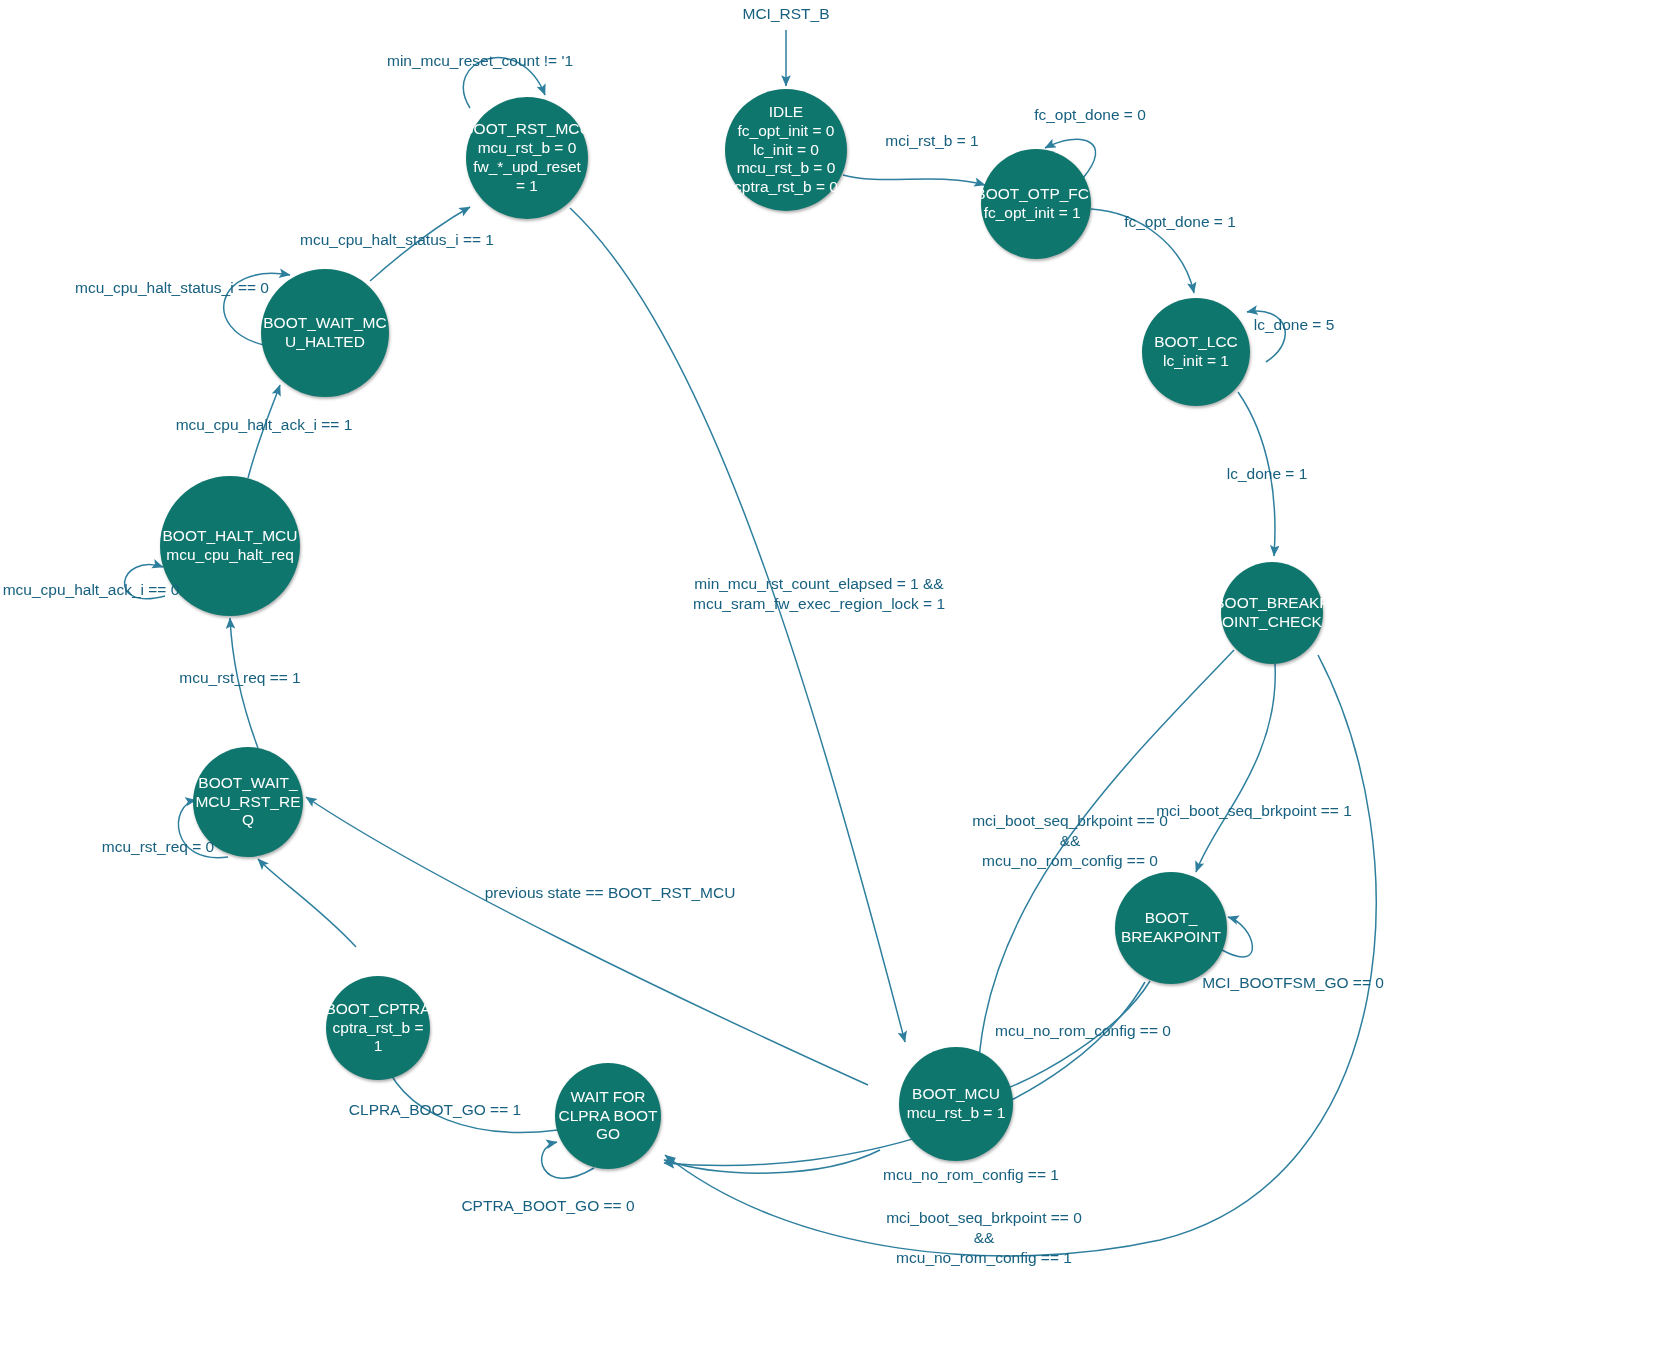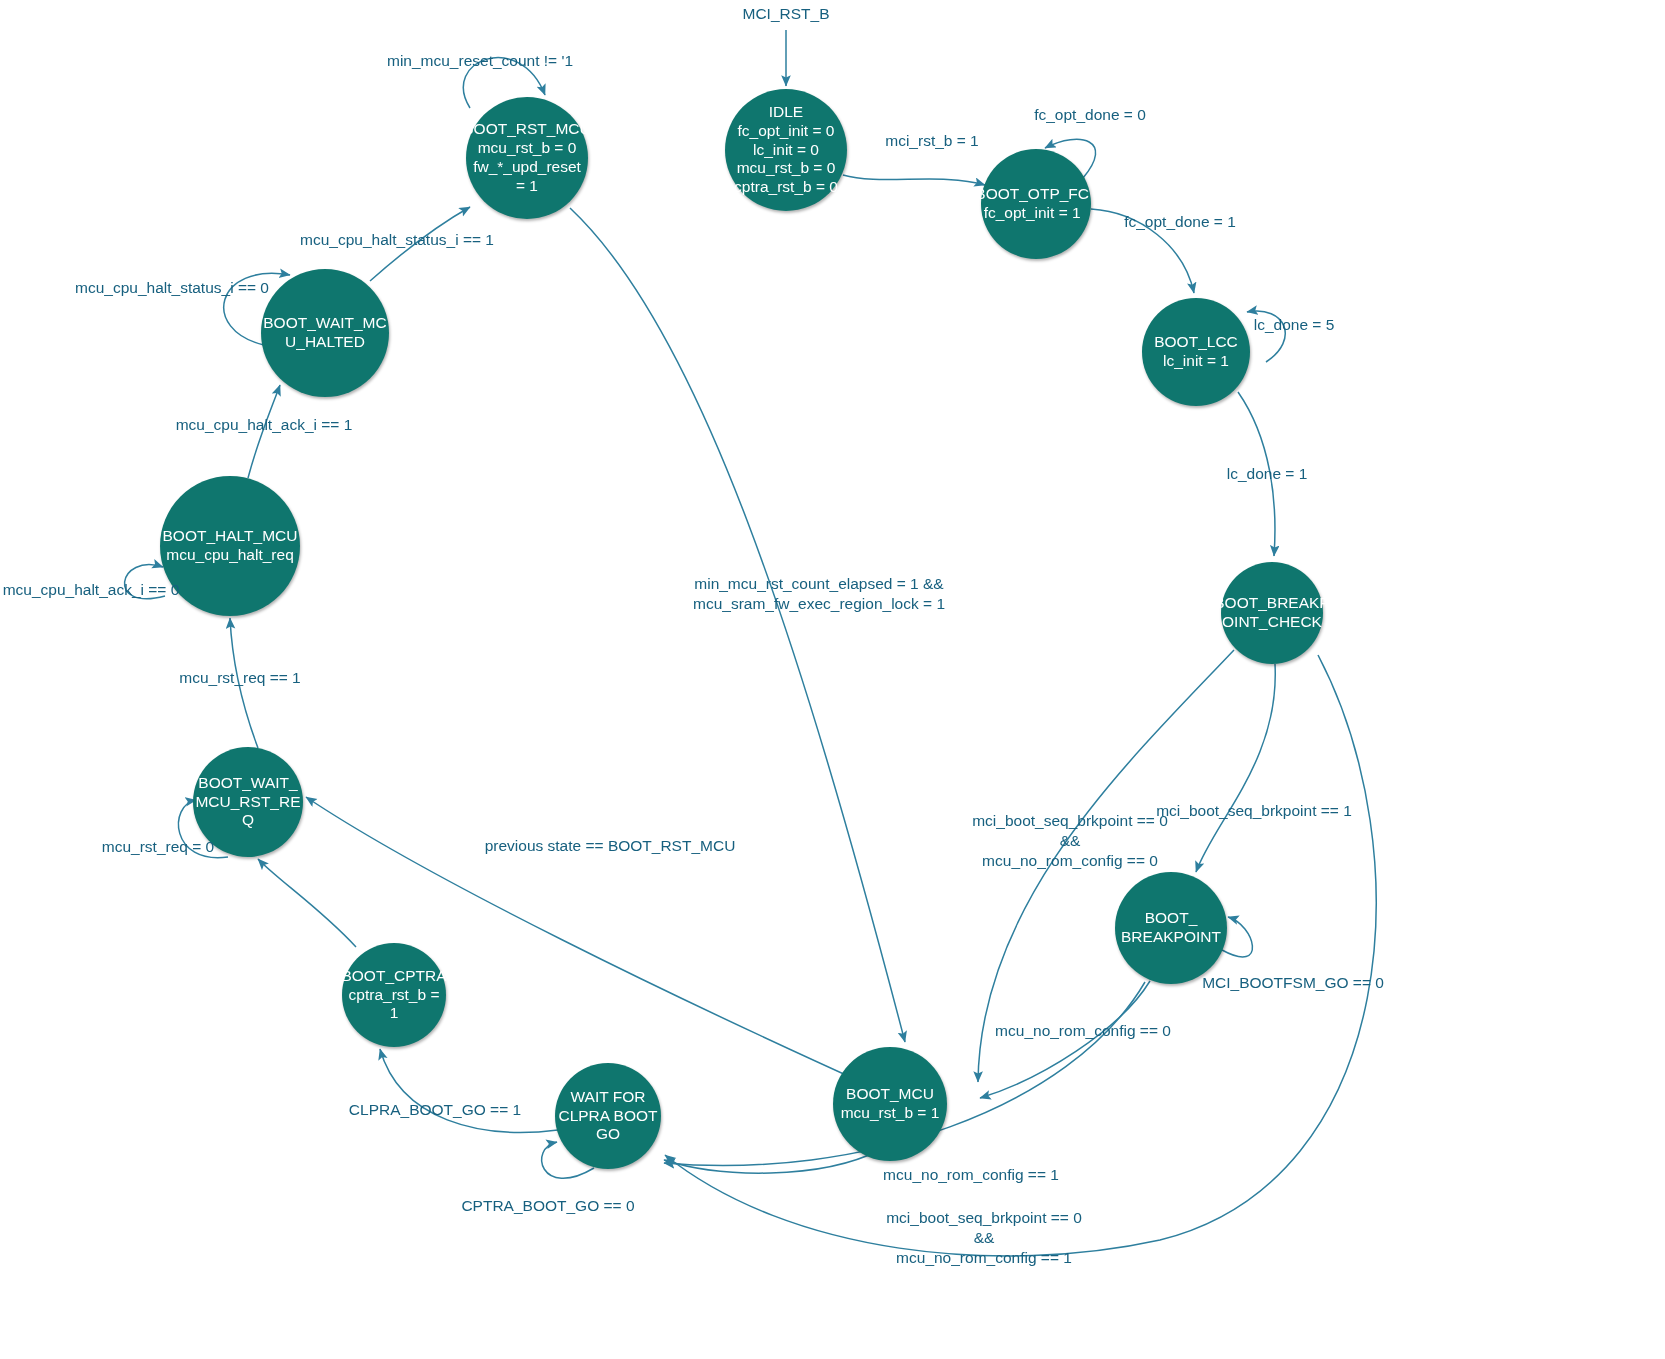--- a/index.html
+++ b/index.html
@@ -136,21 +136,21 @@
   <div class="node" style="left:1221px; top:562px; width:102px; height:102px;">
     <span class="nlabel">BOOT_BREAKP
 OINT_CHECK</span>
   </div>
 
   <div class="node" style="left:1115px; top:872px; width:112px; height:112px;">
     <span class="nlabel">BOOT_
 BREAKPOINT</span>
   </div>
 
-  <div class="node" style="left:833px; top:1047px; width:114px; height:114px;">
+  <div class="node" style="left:899px; top:1047px; width:114px; height:114px;">
     <span class="nlabel">BOOT_MCU
 mcu_rst_b = 1</span>
   </div>
 
   <div class="node" style="left:466px; top:97px; width:122px; height:122px;">
     <span class="nlabel">BOOT_RST_MCU
 mcu_rst_b = 0
 fw_*_upd_reset
 = 1</span>
   </div>
@@ -164,21 +164,21 @@
     <span class="nlabel">BOOT_HALT_MCU
 mcu_cpu_halt_req</span>
   </div>
 
   <div class="node" style="left:193px; top:747px; width:110px; height:110px;">
     <span class="nlabel">BOOT_WAIT_
 MCU_RST_RE
 Q</span>
   </div>
 
-  <div class="node" style="left:326px; top:943px; width:104px; height:104px;margin-left:16px;">
+  <div class="node" style="left:326px; top:976px; width:104px; height:104px;">
     <span class="nlabel">BOOT_CPTRA
 cptra_rst_b =
 1</span>
   </div>
 
   <div class="node" style="left:555px; top:1063px; width:106px; height:106px;">
     <span class="nlabel">WAIT FOR
 CLPRA BOOT
 GO</span>
   </div>
@@ -202,17 +202,17 @@
   <div class="elabel" style="left:971px; top:1175px;">mcu_no_rom_config == 1</div>
   <div class="elabel" style="left:819px; top:594px;">min_mcu_rst_count_elapsed = 1 &amp;&amp;
 mcu_sram_fw_exec_region_lock = 1</div>
   <div class="elabel" style="left:480px; top:61px;">min_mcu_reset_count != '1</div>
   <div class="elabel" style="left:397px; top:240px;">mcu_cpu_halt_status_i == 1</div>
   <div class="elabel" style="left:172px; top:288px;">mcu_cpu_halt_status_i == 0</div>
   <div class="elabel" style="left:236px; top:425px;margin-left:28px;">mcu_cpu_halt_ack_i == 1</div>
   <div class="elabel" style="left:91px; top:590px;">mcu_cpu_halt_ack_i == 0</div>
   <div class="elabel" style="left:240px; top:678px;">mcu_rst_req == 1</div>
   <div class="elabel" style="left:158px; top:847px;">mcu_rst_req = 0</div>
-  <div class="elabel" style="left:610px; top:846px;">previous state == BOOT_RST_MCU</div>
+  <div class="elabel" style="left:610px; top:893px;">previous state == BOOT_RST_MCU</div>
   <div class="elabel" style="left:435px; top:1110px;">CLPRA_BOOT_GO == 1</div>
   <div class="elabel" style="left:548px; top:1206px;">CPTRA_BOOT_GO == 0</div>
 
 </div>
 
 </body></html>

